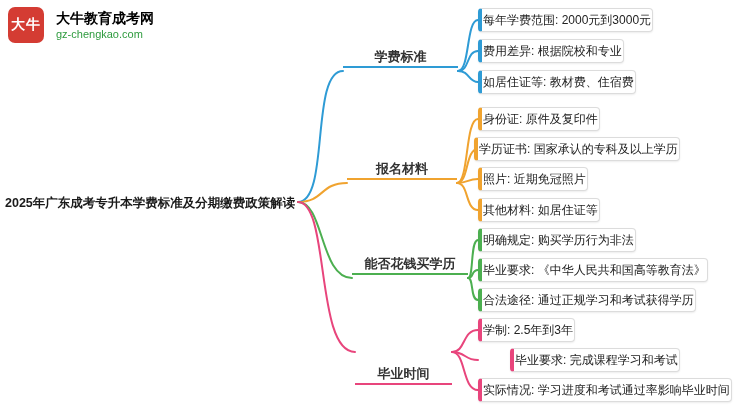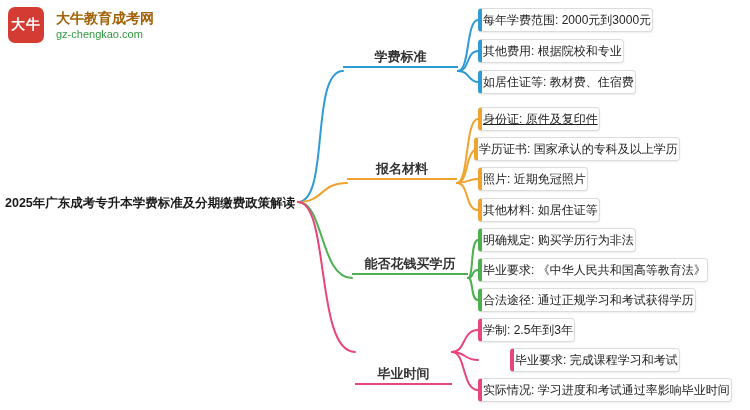--- a/index.html
+++ b/index.html
@@ -17,21 +17,21 @@
     position:absolute; left:8px; top:7px; z-index:2;
     display:flex; align-items:center; gap:12px;
   }
   .seal {
     width:36px; height:36px; background:#d43c33; border-radius:7px;
     color:#ffffff; font-weight:bold; font-size:14px;
     display:flex; align-items:center; justify-content:center;
     letter-spacing:1px;
   }
   .logo-text .site-name {
-    color:#a16207; font-size:14px; font-weight:bold; line-height:17px;
+    color:#000000; font-size:14px; font-weight:bold; line-height:17px;
   }
   .logo-text .site-url {
     color:#2e9b3e; font-size:11px; line-height:14px;
   }
   .root-label {
     position:absolute; left:5px; top:195px; z-index:1;
     font-size:12.5px; font-weight:600; color:#1a1a1a; white-space:nowrap;
   }
   .branch-label {
     position:absolute; z-index:1;
@@ -93,24 +93,24 @@
 </div>
 
 <div class="root-label">2025年广东成考专升本学费标准及分期缴费政策解读</div>
 
 <div class="branch-label" style="left: 343px; top: 49px; width: 115px; --branch-color: #2e9bd5;">学费标准</div>
 <div class="branch-label" style="left: 347px; top: 161px; width: 110px; --branch-color: #f0a32f;">报名材料</div>
 <div class="branch-label" style="left: 352px; top: 256px; width: 116px; --branch-color: #4caf50;">能否花钱买学历</div>
 <div class="branch-label" style="left: 355px; top: 330px; width: 97px; margin-top: 36px; --branch-color: #e8457c;">毕业时间</div>
 
 <div class="leaf" style="left: 478px; top: 8px; --branch-color: #2e9bd5;">每年学费范围: 2000元到3000元</div>
-<div class="leaf" style="left: 478px; top: 39px; --branch-color: #2e9bd5;">其他费用: 根据院校和专业</div>
+<div class="leaf" style="left: 478px; top: 39px; --branch-color: #2e9bd5;">费用差异: 根据院校和专业</div>
 <div class="leaf" style="left: 478px; top: 70px; --branch-color: #2e9bd5;">如居住证等: 教材费、住宿费</div>
 
-<div class="leaf" style="left: 478px; top: 107px; text-decoration: underline; --branch-color: #f0a32f;">身份证: 原件及复印件</div>
+<div class="leaf" style="left: 478px; top: 107px; --branch-color: #f0a32f;">身份证: 原件及复印件</div>
 <div class="leaf" style="left: 463px; top: 137px; margin-left: 11px; --branch-color: #f0a32f;">学历证书: 国家承认的专科及以上学历</div>
 <div class="leaf" style="left: 478px; top: 167px; --branch-color: #f0a32f;">照片: 近期免冠照片</div>
 <div class="leaf" style="left: 478px; top: 198px; --branch-color: #f0a32f;">其他材料: 如居住证等</div>
 
 <div class="leaf" style="left: 478px; top: 228px; --branch-color: #4caf50;">明确规定: 购买学历行为非法</div>
 <div class="leaf" style="left: 478px; top: 258px; --branch-color: #4caf50;">毕业要求: 《中华人民共和国高等教育法》</div>
 <div class="leaf" style="left: 478px; top: 288px; --branch-color: #4caf50;">合法途径: 通过正规学习和考试获得学历</div>
 
 <div class="leaf" style="left: 478px; top: 318px; --branch-color: #e8457c;">学制: 2.5年到3年</div>
 <div class="leaf" style="left: 478px; top: 348px; margin-left: 32px; --branch-color: #e8457c;">毕业要求: 完成课程学习和考试</div>

